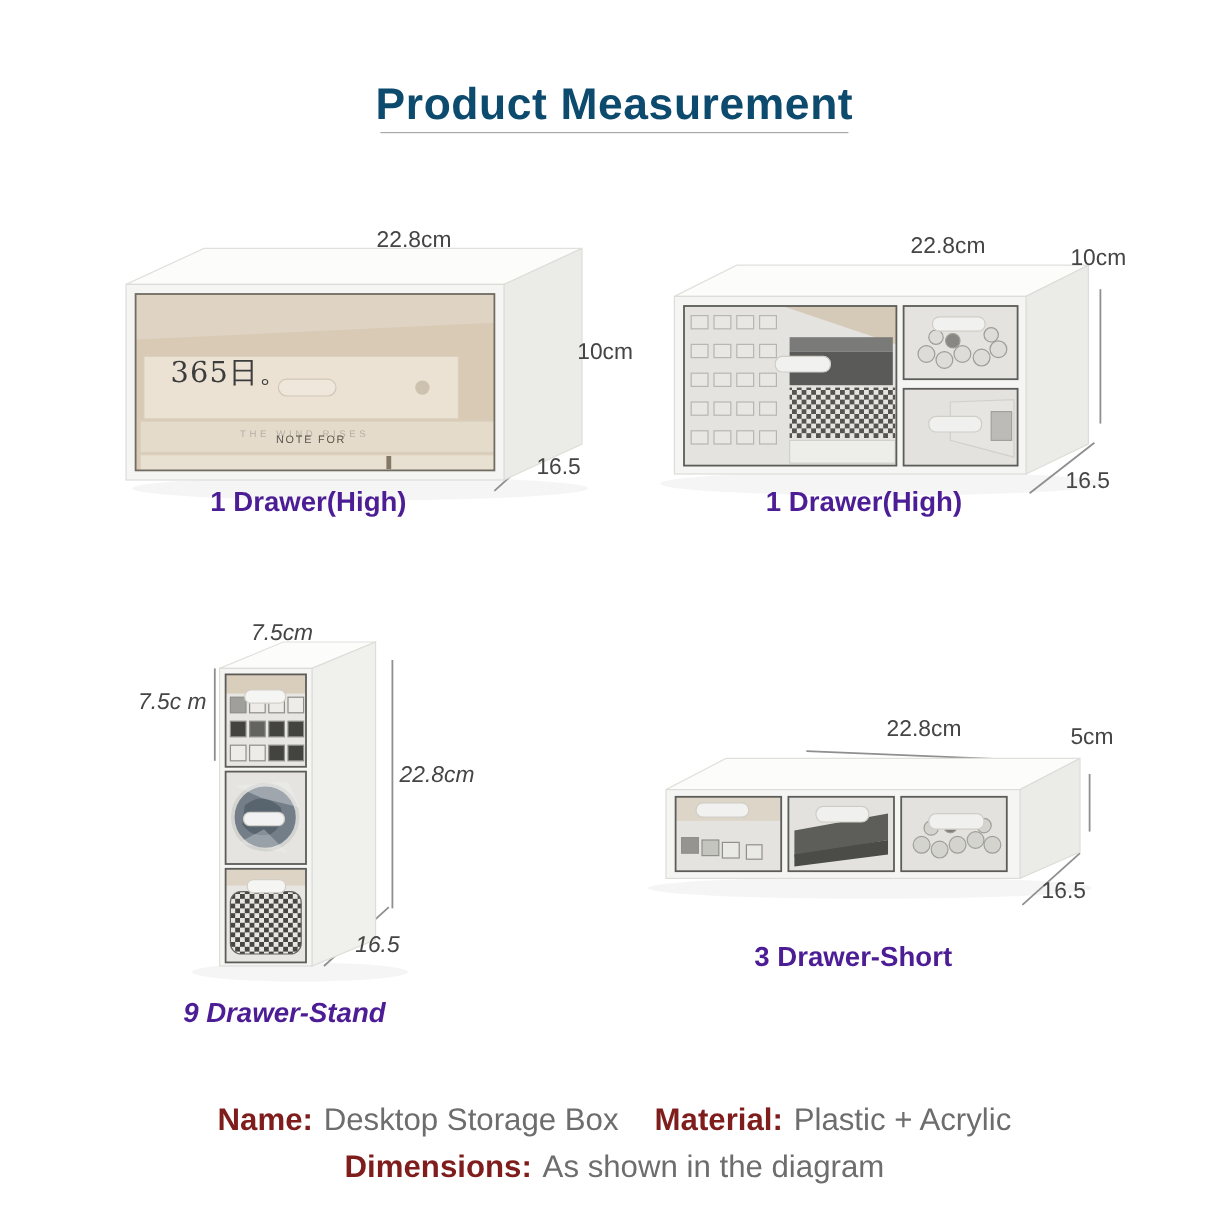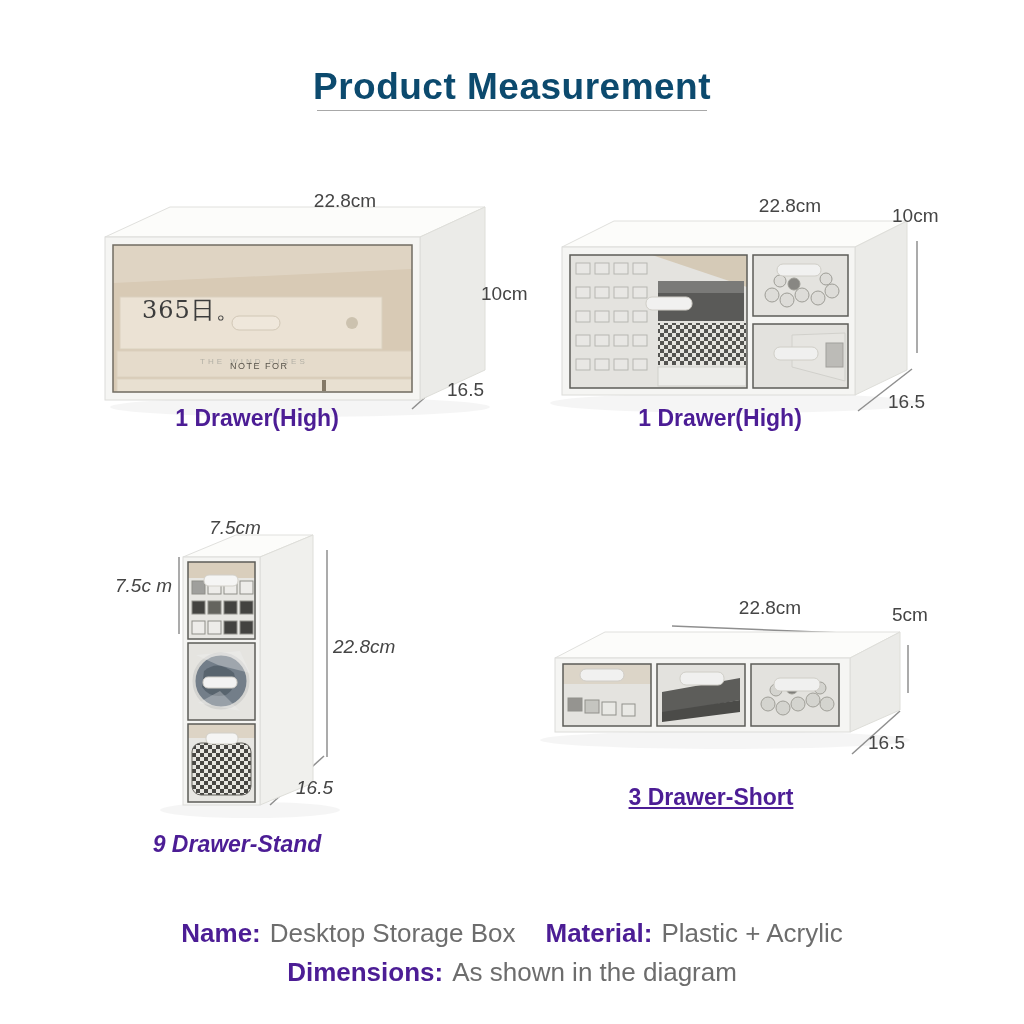--- a/index.html
+++ b/index.html
@@ -16,21 +16,21 @@
   .dim.r{text-align:right;}
   .plabel{position:absolute;font-size:23px;font-weight:700;color:#4c1d95;text-align:center;
           white-space:nowrap;}
   .booktext1{position:absolute;font-family:"DejaVu Serif", serif;font-size:24px;color:#3c3c3c;
              letter-spacing:1px;}
   .booktext2{position:absolute;font-size:8px;color:#b3b0a6;letter-spacing:3px;margin-left:32px;}
   .booktext3{position:absolute;font-size:9px;font-weight:400;color:#575249;letter-spacing:1.5px;}
   .specs{left:0;top:918px;width:1024px;display:flex;flex-direction:column;gap:8px;}
   .spec-row{display:flex;justify-content:center;gap:30px;font-size:26px;color:#6d6d6d;}
   .spec-pair{display:flex;gap:9px;white-space:nowrap;}
-  .spec-pair b{color:#4c1d95;font-weight:700;}
+  .spec-pair b{color:#7f1d1d;font-weight:700;}
 </style>
 </head>
 <body>
 
 <div id="canvas">
 
   <div class="abs page-title">Product Measurement</div>
   <div class="abs title-underline"></div>
 
   <div class="product" style="left:90px;top:185px;width:430px;height:255px;">
@@ -250,21 +250,21 @@
           <circle cx="290" cy="108" r="6"></circle>
       </g>
       <circle cx="262" cy="108" r="6" fill="#6f6e6a" stroke="#98978f"></circle>
       <rect x="244" y="98" width="46" height="13" rx="6" fill="#ffffff" stroke="#d6d3cc"></rect>
       <rect x="221" y="84" width="88" height="62" fill="#b9b9b6" opacity="0.22"></rect>
       <rect x="221" y="84" width="88" height="62" fill="none" stroke="#5c5c58" stroke-width="1.5"></rect>
     </svg>
     <span class="dim c" style="left:175px;top:17px;width:130px;">22.8cm</span>
     <span class="dim" style="left:362px;top:24px;">5cm</span>
     <span class="dim" style="left:338px;top:152px;">16.5</span>
-    <span class="plabel" style="left:31px;top:204px;width:300px;text-decoration:underline;">3 Drawer-Short</span>
+    <span class="plabel" style="left:31px;top:204px;width:300px;">3 Drawer-Short</span>
   </div>
 
   <div class="abs specs">
     <div class="spec-row">
       <span class="spec-pair">
         <b>Name:</b>
         <span>Desktop Storage Box</span>
       </span>
       <span class="spec-pair">
         <b>Material:</b>

